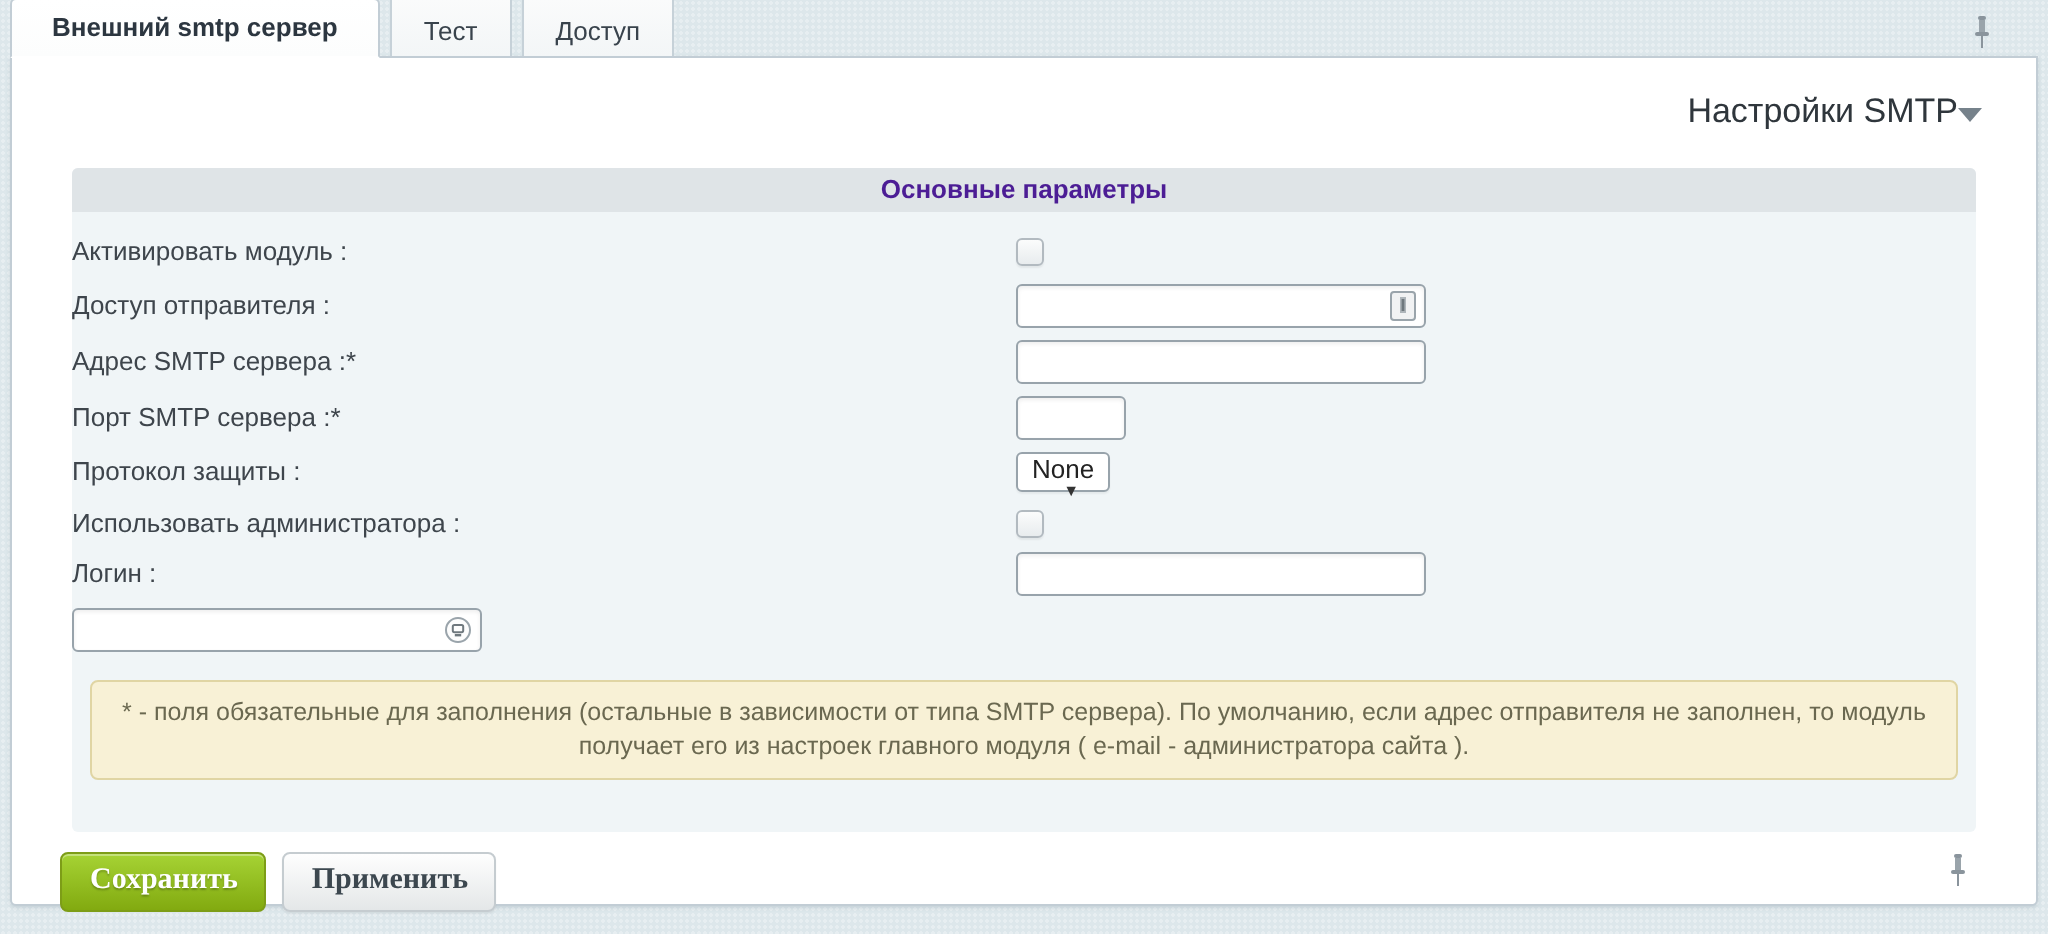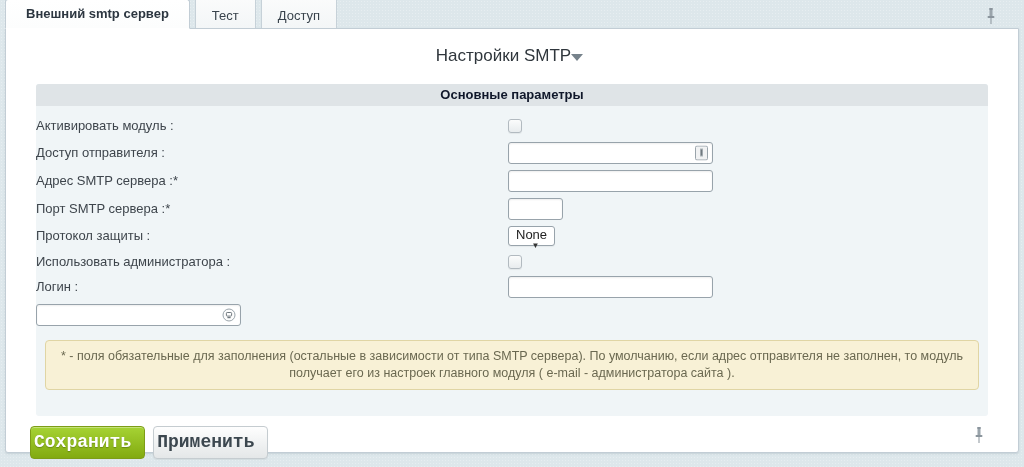--- a/index.html
+++ b/index.html
@@ -27,31 +27,31 @@
     font-weight:bold; color:#2c3640;
     padding:6px 20px 7px 20px; margin-bottom:-1px;margin-top:48px;
   }
   .pin-top { position:absolute; right:27px; top:7px; cursor:pointer; }
   
   .panel {
     margin:0 5px; height:425px; background:#fff;
     border:1px solid #c2cdd5; border-radius:0 0 3px 3px;
     position:relative; box-shadow:0 1px 2px rgba(90,110,125,.18);
   }
-  .panel-head { display:flex; justify-content:center; align-items:center; padding:15px 27px 0 22px; height:39px; }
+  .panel-head { display:flex; justify-content:flex-end; align-items:center; padding:15px 27px 0 22px; height:39px; }
   .page-title { font-size:17px; font-weight:normal; color:#2f363c; }
   .collapse-arrow {
     width:0; height:0; border-left:6px solid transparent; border-right:6px solid transparent;
     border-top:7px solid #76828b; cursor:pointer; margin-top:3px;
   }
   
   .content-box { margin:16px 30px 0 30px; background:#f0f5f7; border-radius:3px; padding-bottom:26px; }
   .section-header {
     height:22px; line-height:22px; background:#dfe4e7; border-radius:3px 3px 0 0;
-    text-align:center; font-weight:bold; color:#0f172a;
+    text-align:center; font-weight:bold; color:#4c1d95;
   }
   .form-rows { padding-top:12px; }
   .fr { display:flex; align-items:center; }
   .mb8 { margin-bottom:8px; } .mb6 { margin-bottom:6px; }
   .f-label { width:472px; text-align:left; padding-right:9px; color:#3e454c; line-height:16px; }
   .f-control { position:relative; display:flex; align-items:center; }
   input[type="text"], input[type="password"] {
     height:22px; width:205px; border:1px solid #98a3ab; border-radius:3px;
     background:#fff; padding:1px 20px 1px 6px; font-family:"Liberation Sans",sans-serif; font-size:13px;
     box-shadow:inset 0 1px 2px rgba(0,0,0,.07); outline:none;
@@ -73,21 +73,21 @@
   }
   .select-box .val { color:#222; }
   .select-box .caret { font-size:8px; color:#333; margin-left:8px; line-height:1; }
   
   .note {
     margin:14px 9px 0 9px; background:#f8f1d6; border:1px solid #e0d5a4; border-radius:4px;
     padding:7px 14px; text-align:center; color:#6a6850; font-size:12.5px; line-height:17px;
   }
   
   .panel-footer { display:flex; align-items:center; padding:10px 0 0 24px; position:relative; }
-  .btn { border-radius:4px; font-family:Liberation Mono, monospace; font-size:18px; font-weight:bold; padding:5px 13px 6px 3px; cursor:pointer; }
+  .btn { border-radius:4px; font-family:Liberation Serif, serif; font-size:15px; font-weight:bold; padding:5px 13px 6px 14px; cursor:pointer; }
   .btn-save {
     background:linear-gradient(#a6d334,#82aa10); border:1px solid #7d9d17; color:#fff;
     text-shadow:0 1px 1px rgba(0,0,0,.25); box-shadow:inset 0 1px 0 rgba(255,255,255,.35); margin-right:8px;
   }
   .btn-apply {
     background:linear-gradient(#fefefe,#e4e7e8); border:1px solid #c5ccd0; color:#3c474f;
     box-shadow:0 1px 1px rgba(0,0,0,.05);
   }
   .pin-bottom { position:absolute; right:33px; top:10px; cursor:pointer; }
 </style>

